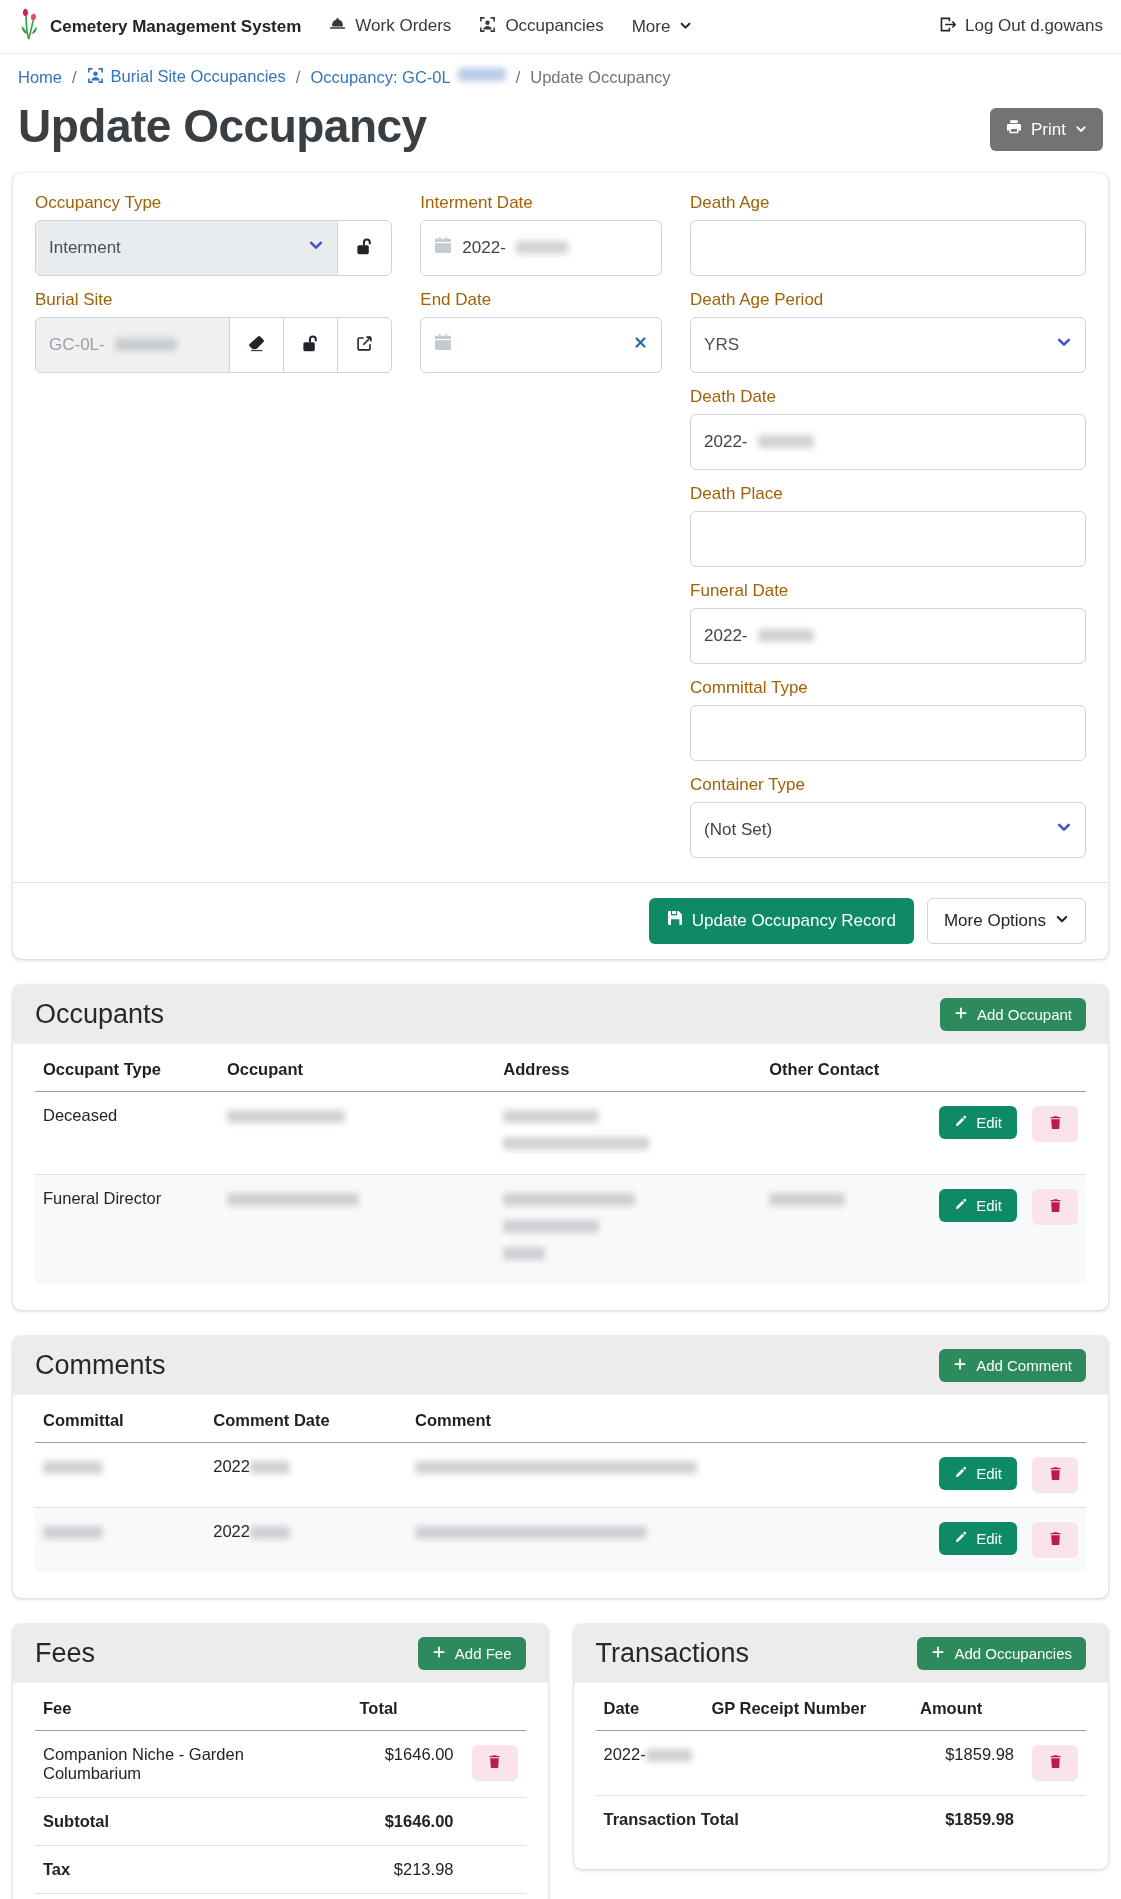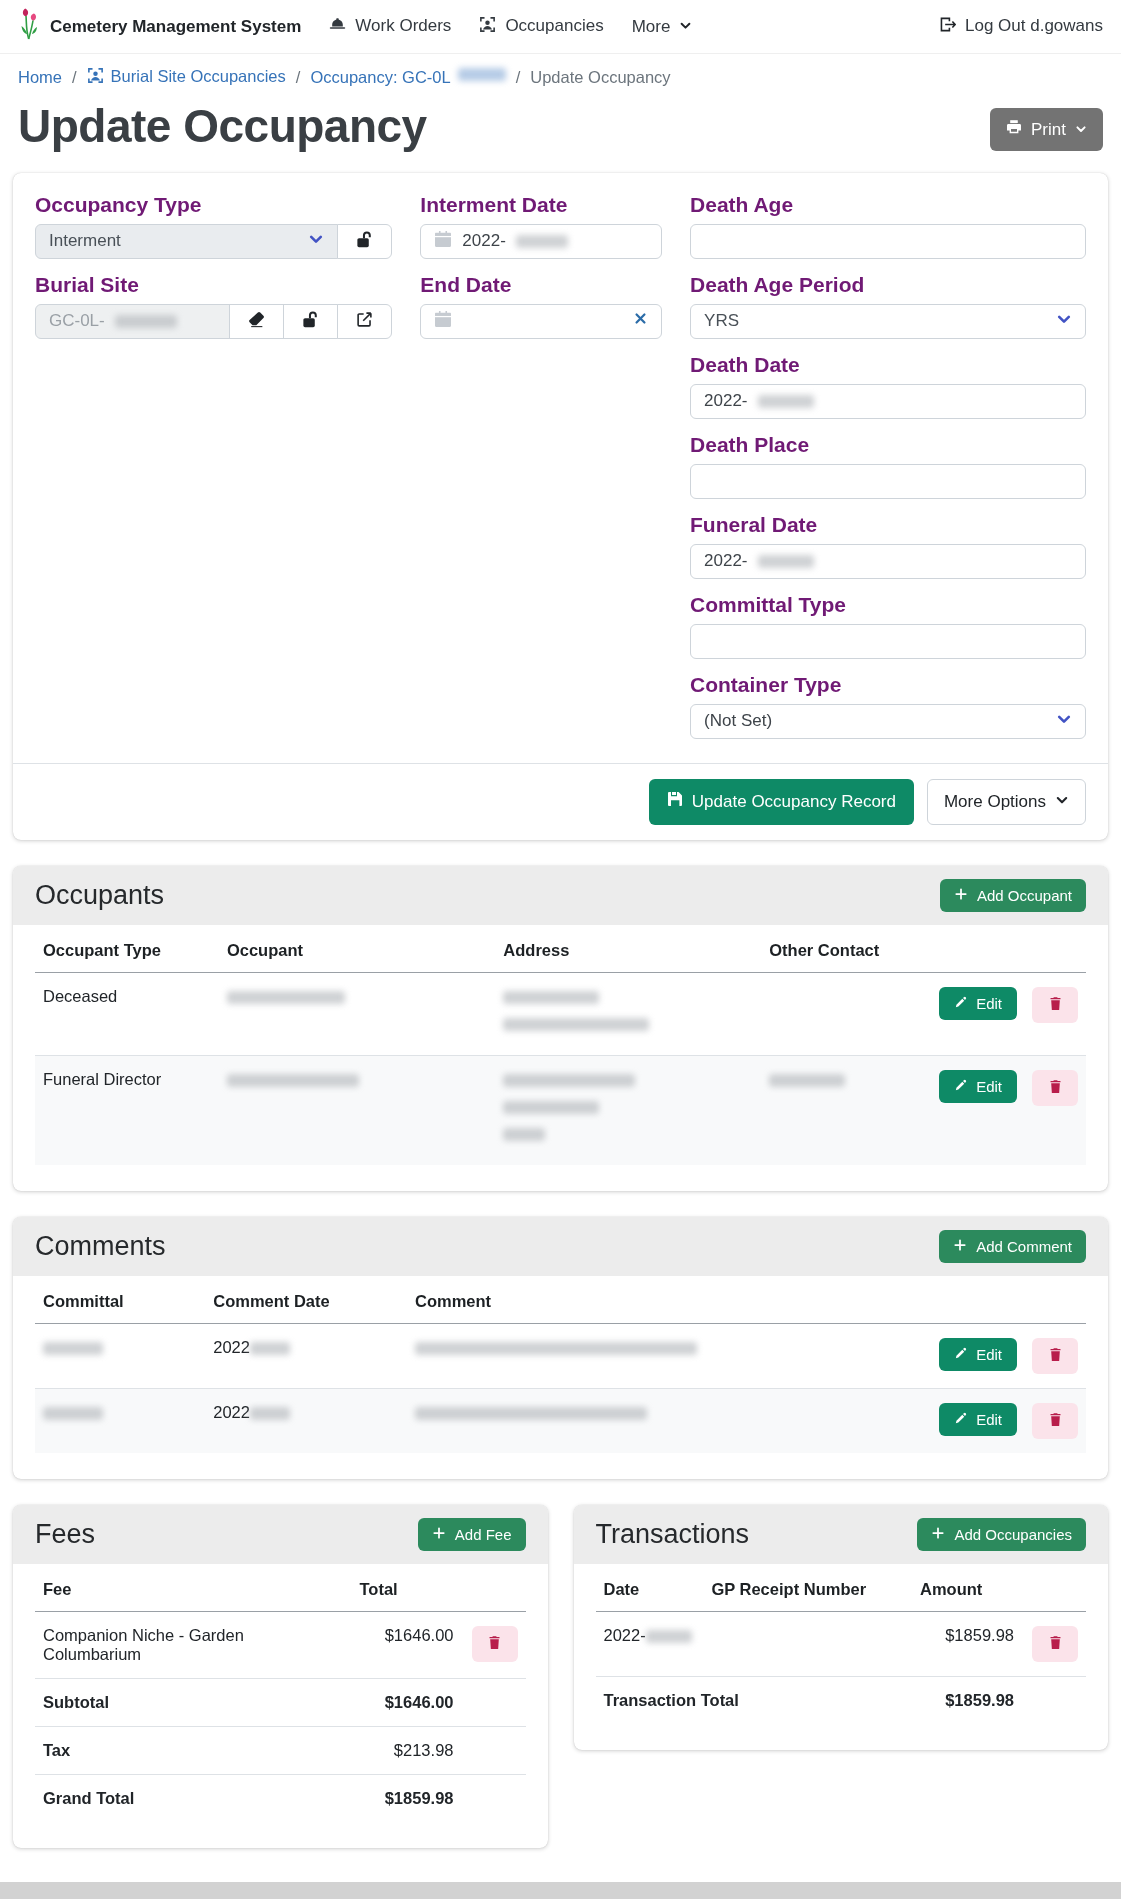--- a/index.html
+++ b/index.html
@@ -32,22 +32,22 @@
   .card{margin:0 13px 26px;background:#fff;border-radius:8px;
     box-shadow:0 1px 4px rgba(0,0,0,.18),0 0 1px rgba(0,0,0,.2);}
   .card-head{background:#ececec;border-radius:8px 8px 0 0;padding:13px 22px;
     display:flex;justify-content:space-between;align-items:center;}
   .card-head h2{margin:0;font-size:27px;font-weight:400;color:#26292c;}
   .card-body{padding:4px 22px 26px;}
   
   .form-grid{display:flex;gap:28px;padding:20px 22px 22px;}
   .col-a{flex:0 0 34%;} .col-b{flex:0 0 23%;} .col-c{flex:1;}
   .field{margin-bottom:14px;}
-  .field > label{display:block;font-weight:700;font-size:21px;margin-bottom:7px;color:#701a75;}
-  .input-box,.select-box{height:35px;border:1px solid #ced4da;border-radius:6px;background:#fff;
+  .field > label{display:block;font-weight:400;font-size:17px;margin-bottom:7px;color:#a16207;}
+  .input-box,.select-box{height:56px;border:1px solid #ced4da;border-radius:6px;background:#fff;
     display:flex;align-items:center;gap:10px;padding:0 13px;font-size:17px;color:#3e444a;}
   .select-box{justify-content:space-between;}
   .select-box .sel-val{color:#495057;}
   .disabled-ctl{background:#e9ecef;}
   .muted-ctl{background:#eef0f1;color:#9aa0a6;}
   .igroup{display:flex;align-items:stretch;}
   .igroup > *{border-radius:0;}
   .igroup > :first-child{border-radius:6px 0 0 6px;flex:1;}
   .igroup > :last-child{border-radius:0 6px 6px 0;}
   .igroup > * + *{margin-left:-1px;}

